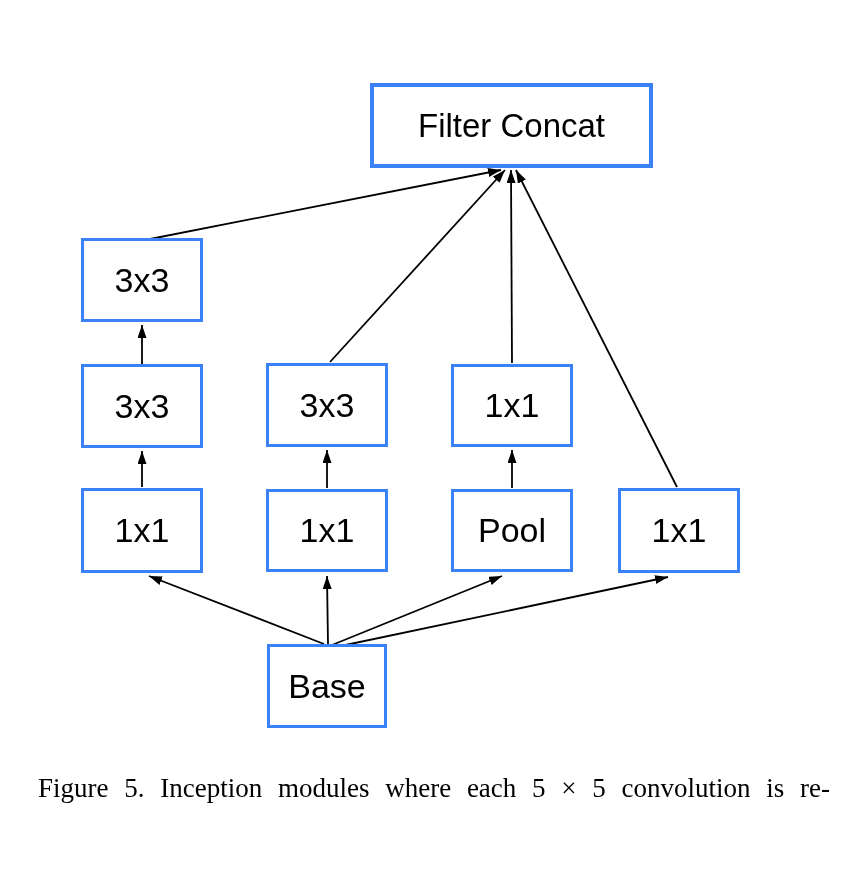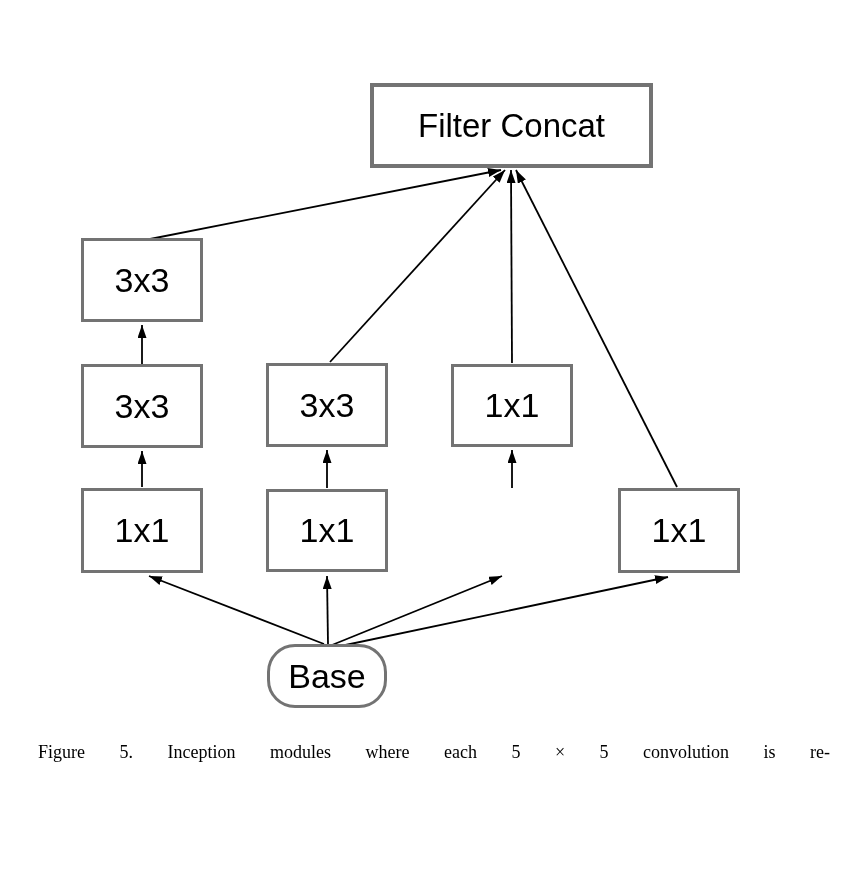--- a/index.html
+++ b/index.html
@@ -13,37 +13,37 @@
   }
   .edges {
     position: absolute;
     left: 0; top: 0;
     width: 858px; height: 894px;
   }
   .edges line { stroke: #000000; stroke-width: 1.8; }
   .node {
     position: absolute;
     box-sizing: border-box;
-    border: 3px solid #737373;
+    border: 3px solid #3b82f6;
     background: #ffffff;
     display: flex;
     align-items: center;
     justify-content: center;
     font-size: 34px;
     color: #000000;
     white-space: nowrap;
   }
   .node.concat { border-width: 4px; font-size: 33px; }
   .caption {
     position: absolute;
     left: 38px;
-    top: 736px;
+    top: 772px;
     width: 792px;
     font-family: "Liberation Serif", serif;
-    font-size: 18px;
+    font-size: 27px;
     line-height: 33px;
     color: #000000;
   }
   .cap-line.j { text-align: justify; text-align-last: justify; }
 </style>
 </head>
 <body>
 
 <div class="page">
 
@@ -91,26 +91,29 @@
   </div>
 
   <div class="node" style="left:266px; top:489px; width:122px; height:83px;">
     <span>1x1</span>
   </div>
 
   <div class="node" style="left:451px; top:364px; width:122px; height:83px;">
     <span>1x1</span>
   </div>
 
+  <div class="node" style="left:451px; top:489px; width:122px; height:83px;">
+    <span>Pool</span>
+  </div>
 
   <div class="node" style="left:618px; top:488px; width:122px; height:85px;">
     <span>1x1</span>
   </div>
 
-  <div class="node" style="left:267px; top:644px; width:120px; height:64px;border-radius:28px;">
+  <div class="node" style="left:267px; top:644px; width:120px; height:84px;">
     <span>Base</span>
   </div>
 
   <div class="caption">
     <div class="cap-line j">Figure 5. Inception modules where each 5 × 5 convolution is re-</div>
   </div>
 
 </div>
 
 </body></html>

